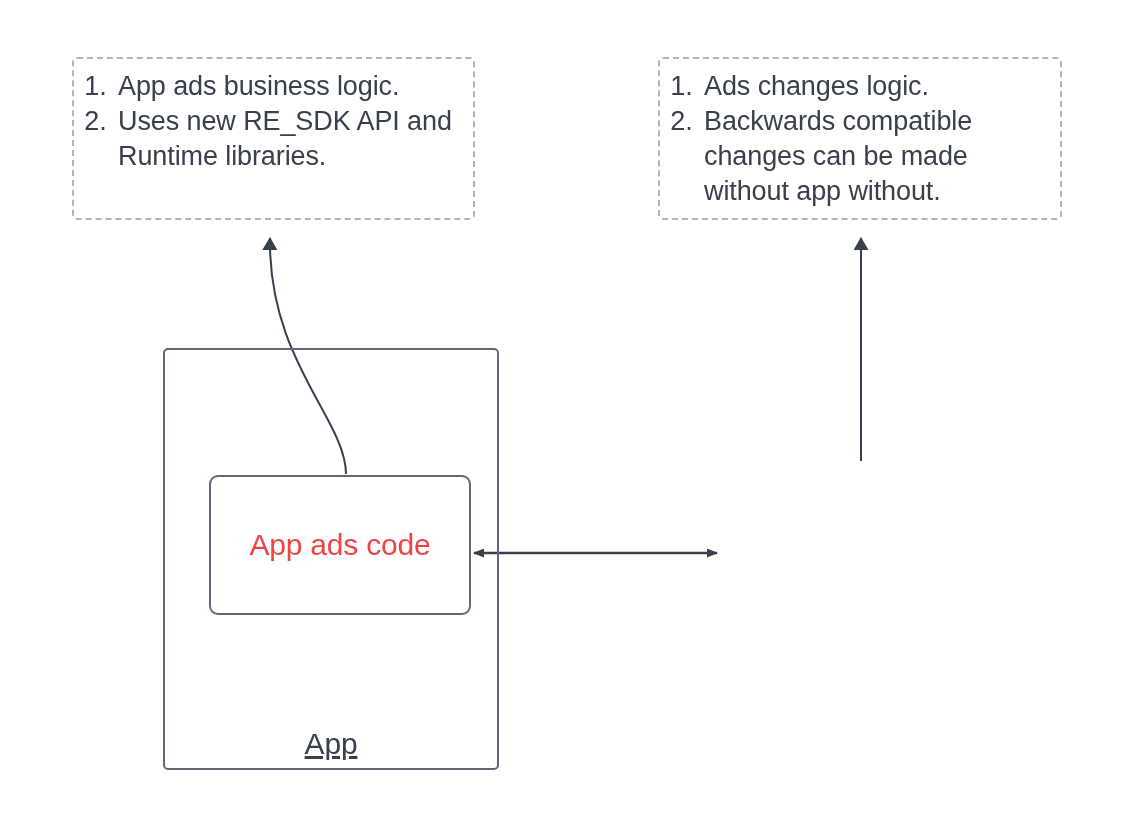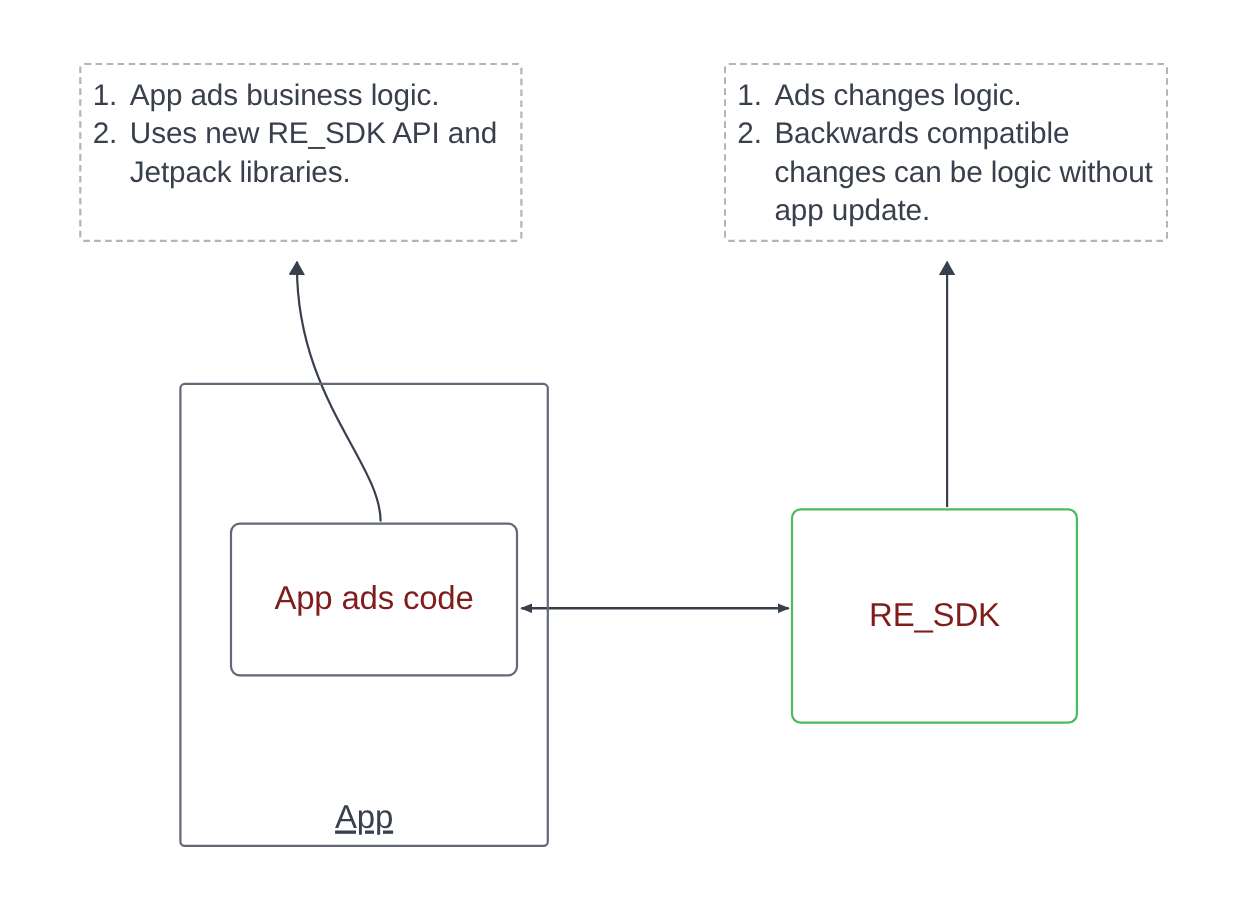--- a/index.html
+++ b/index.html
@@ -87,21 +87,21 @@
     box-sizing: border-box;
     display: flex;
     align-items: center;
     justify-content: center;
     border-radius: 9px;
     background: transparent;
   }
   .inner-box .inner-label {
     font-size: 30px;
     line-height: 36px;
-    color: #7f1d1d;
+    color: #ef4444;
     letter-spacing: -0.2px;
   }
 
   #app-ads-code-box {
     left: 209px; top: 475px; width: 262px; height: 140px;
     border: 2px solid #62687a;
   }
   #re-sdk-box {
     left: 719px; top: 462px; width: 261px; height: 196px;
     border: 2px solid #4cbb5c;
@@ -134,37 +134,34 @@
     </g>
 
     <g>
       <path d="M 474,553 L 717,553" fill="none" stroke="#39404d" stroke-width="2.4" marker-end="url(#arrowhead-dark)" marker-start="url(#arrowhead-dark-start)"></path>
     </g>
   </svg>
 
   <div class="callout" id="callout-left">
     <ol>
       <li>App ads business logic.</li>
-      <li>Uses new RE_SDK API and Jetpack libraries.</li>
+      <li>Uses new RE_SDK API and Runtime libraries.</li>
     </ol>
   </div>
 
   <div class="callout" id="callout-right">
     <ol>
       <li>Ads changes logic.</li>
-      <li>Backwards compatible changes can be logic without app update.</li>
+      <li>Backwards compatible changes can be made without app without.</li>
     </ol>
   </div>
 
   <div class="container-box" id="app-container">
     <div class="container-label">App</div>
   </div>
 
   <div class="inner-box" id="app-ads-code-box">
     <span class="inner-label">App ads code</span>
   </div>
 
 
-  <div class="inner-box" id="re-sdk-box">
-    <span class="inner-label">RE_SDK</span>
-  </div>
 
 </div>
 
 </body></html>

